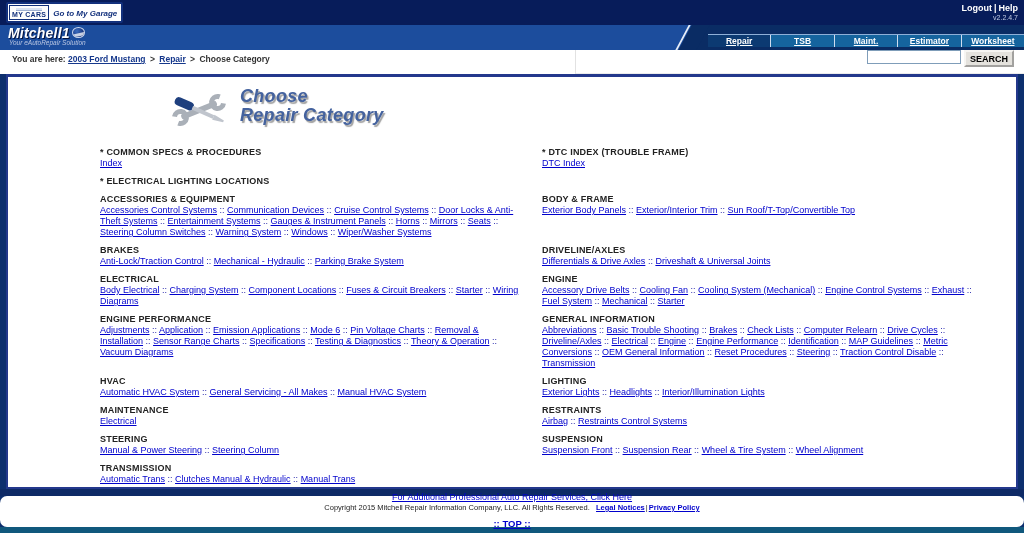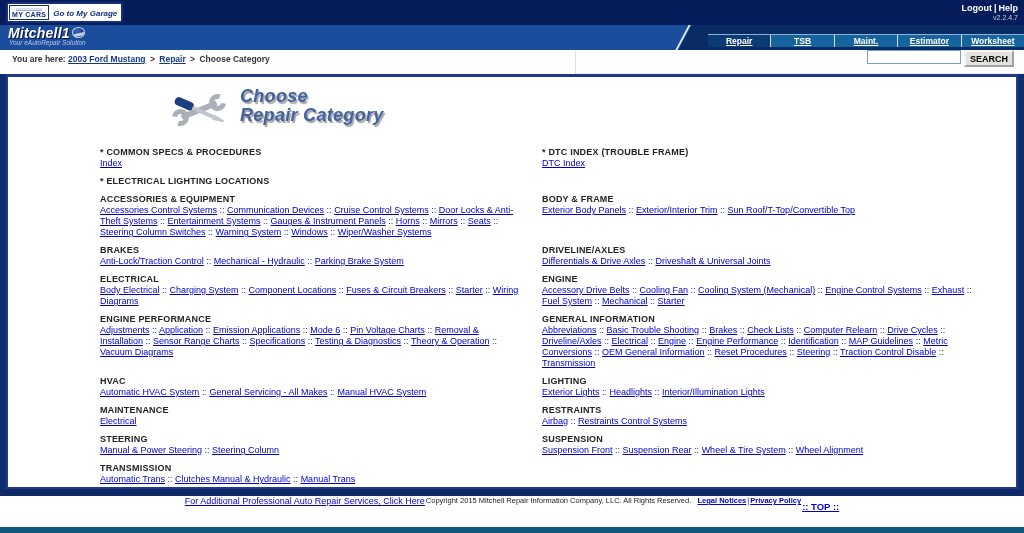--- a/index.html
+++ b/index.html
@@ -108,21 +108,21 @@
   .cat-section { padding-bottom: 7px; }
   .cat-heading { font-size: 9px; font-weight: bold; color: #222222; line-height: 11px; letter-spacing: 0.2px; }
   .cat-links { font-size: 9px; line-height: 11px; }
   .cat-link { color: #0000cc; text-decoration: underline; cursor: pointer; }
   .cat-sep { color: #2222aa; text-decoration: none; }
 
   
   .footer-navy { height: 7px; background: #0e2a66; }
   .footer {
     height: 31px; background: #ffffff; text-align: center;
-    display: flex; justify-content: center; gap: 1px;
+    display: flex; flex-direction: column; justify-content: center; gap: 1px; border-radius: 7px;
   }
   .footer-services { font-size: 9px; }
   .footer-services a { color: #0000cc; text-decoration: underline; cursor: pointer; }
   .footer-copy { font-size: 7.5px; color: #222; }
   .footer-copy a { color: #0000cc; text-decoration: underline; cursor: pointer; font-weight: bold; }
   .footer-copy .pipe { margin: 0 1px; color: #222; }
   .footer-top a { font-size: 9.5px; font-weight: bold; color: #0000cc; text-decoration: underline; cursor: pointer; }
   .footer-teal { height: 6px; background: #10587c; }
 </style>
 </head>

